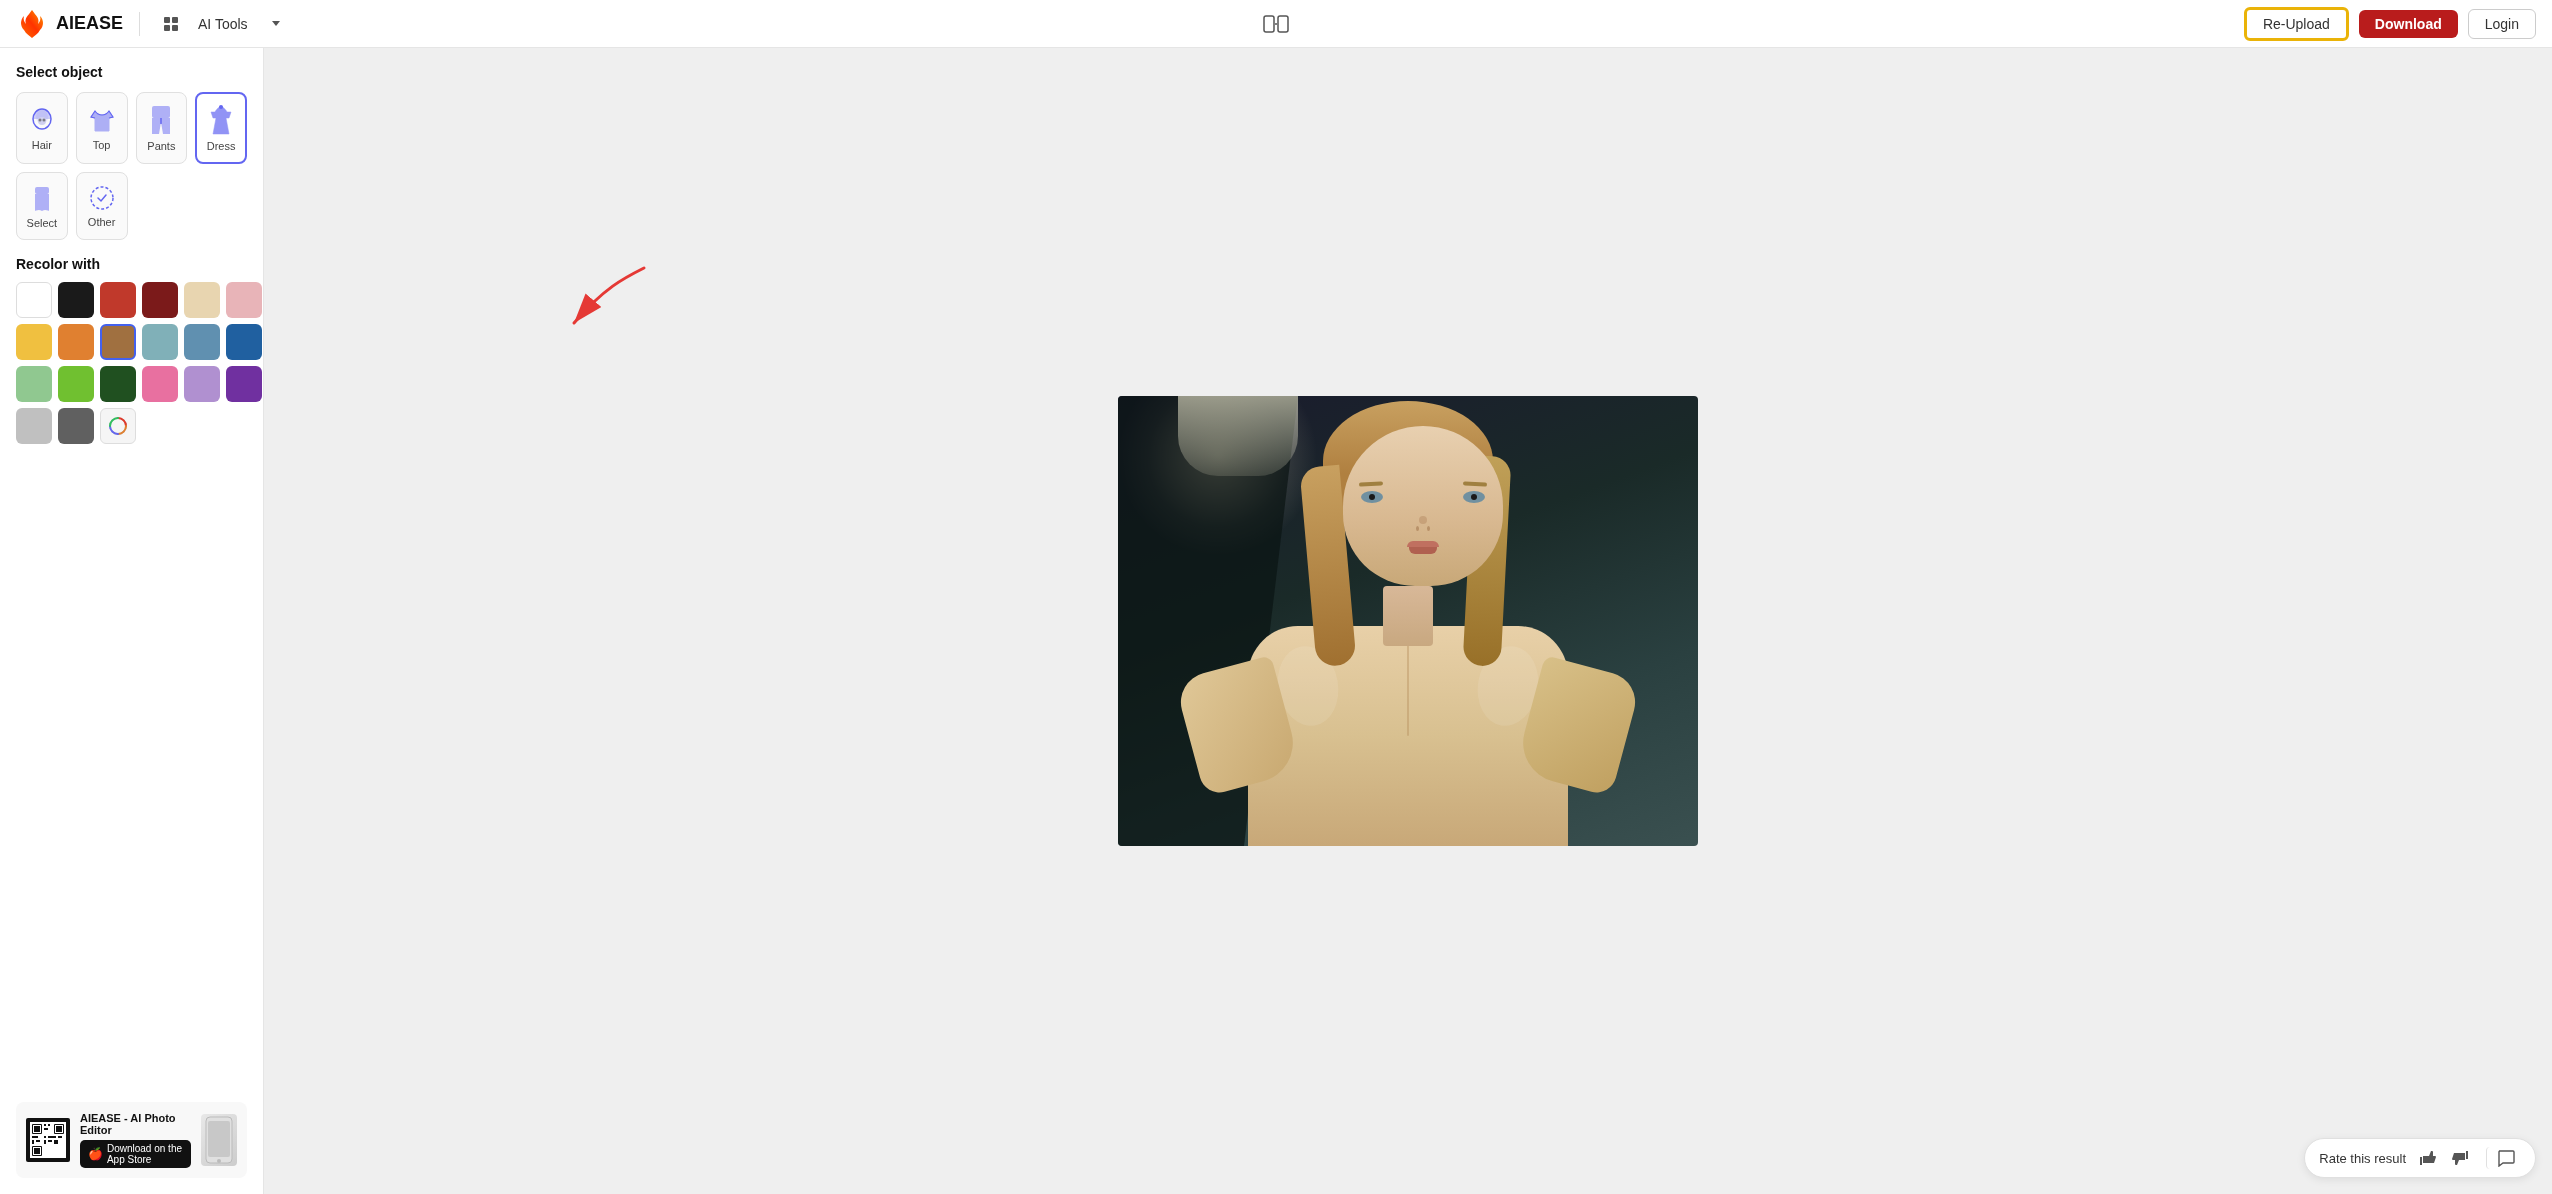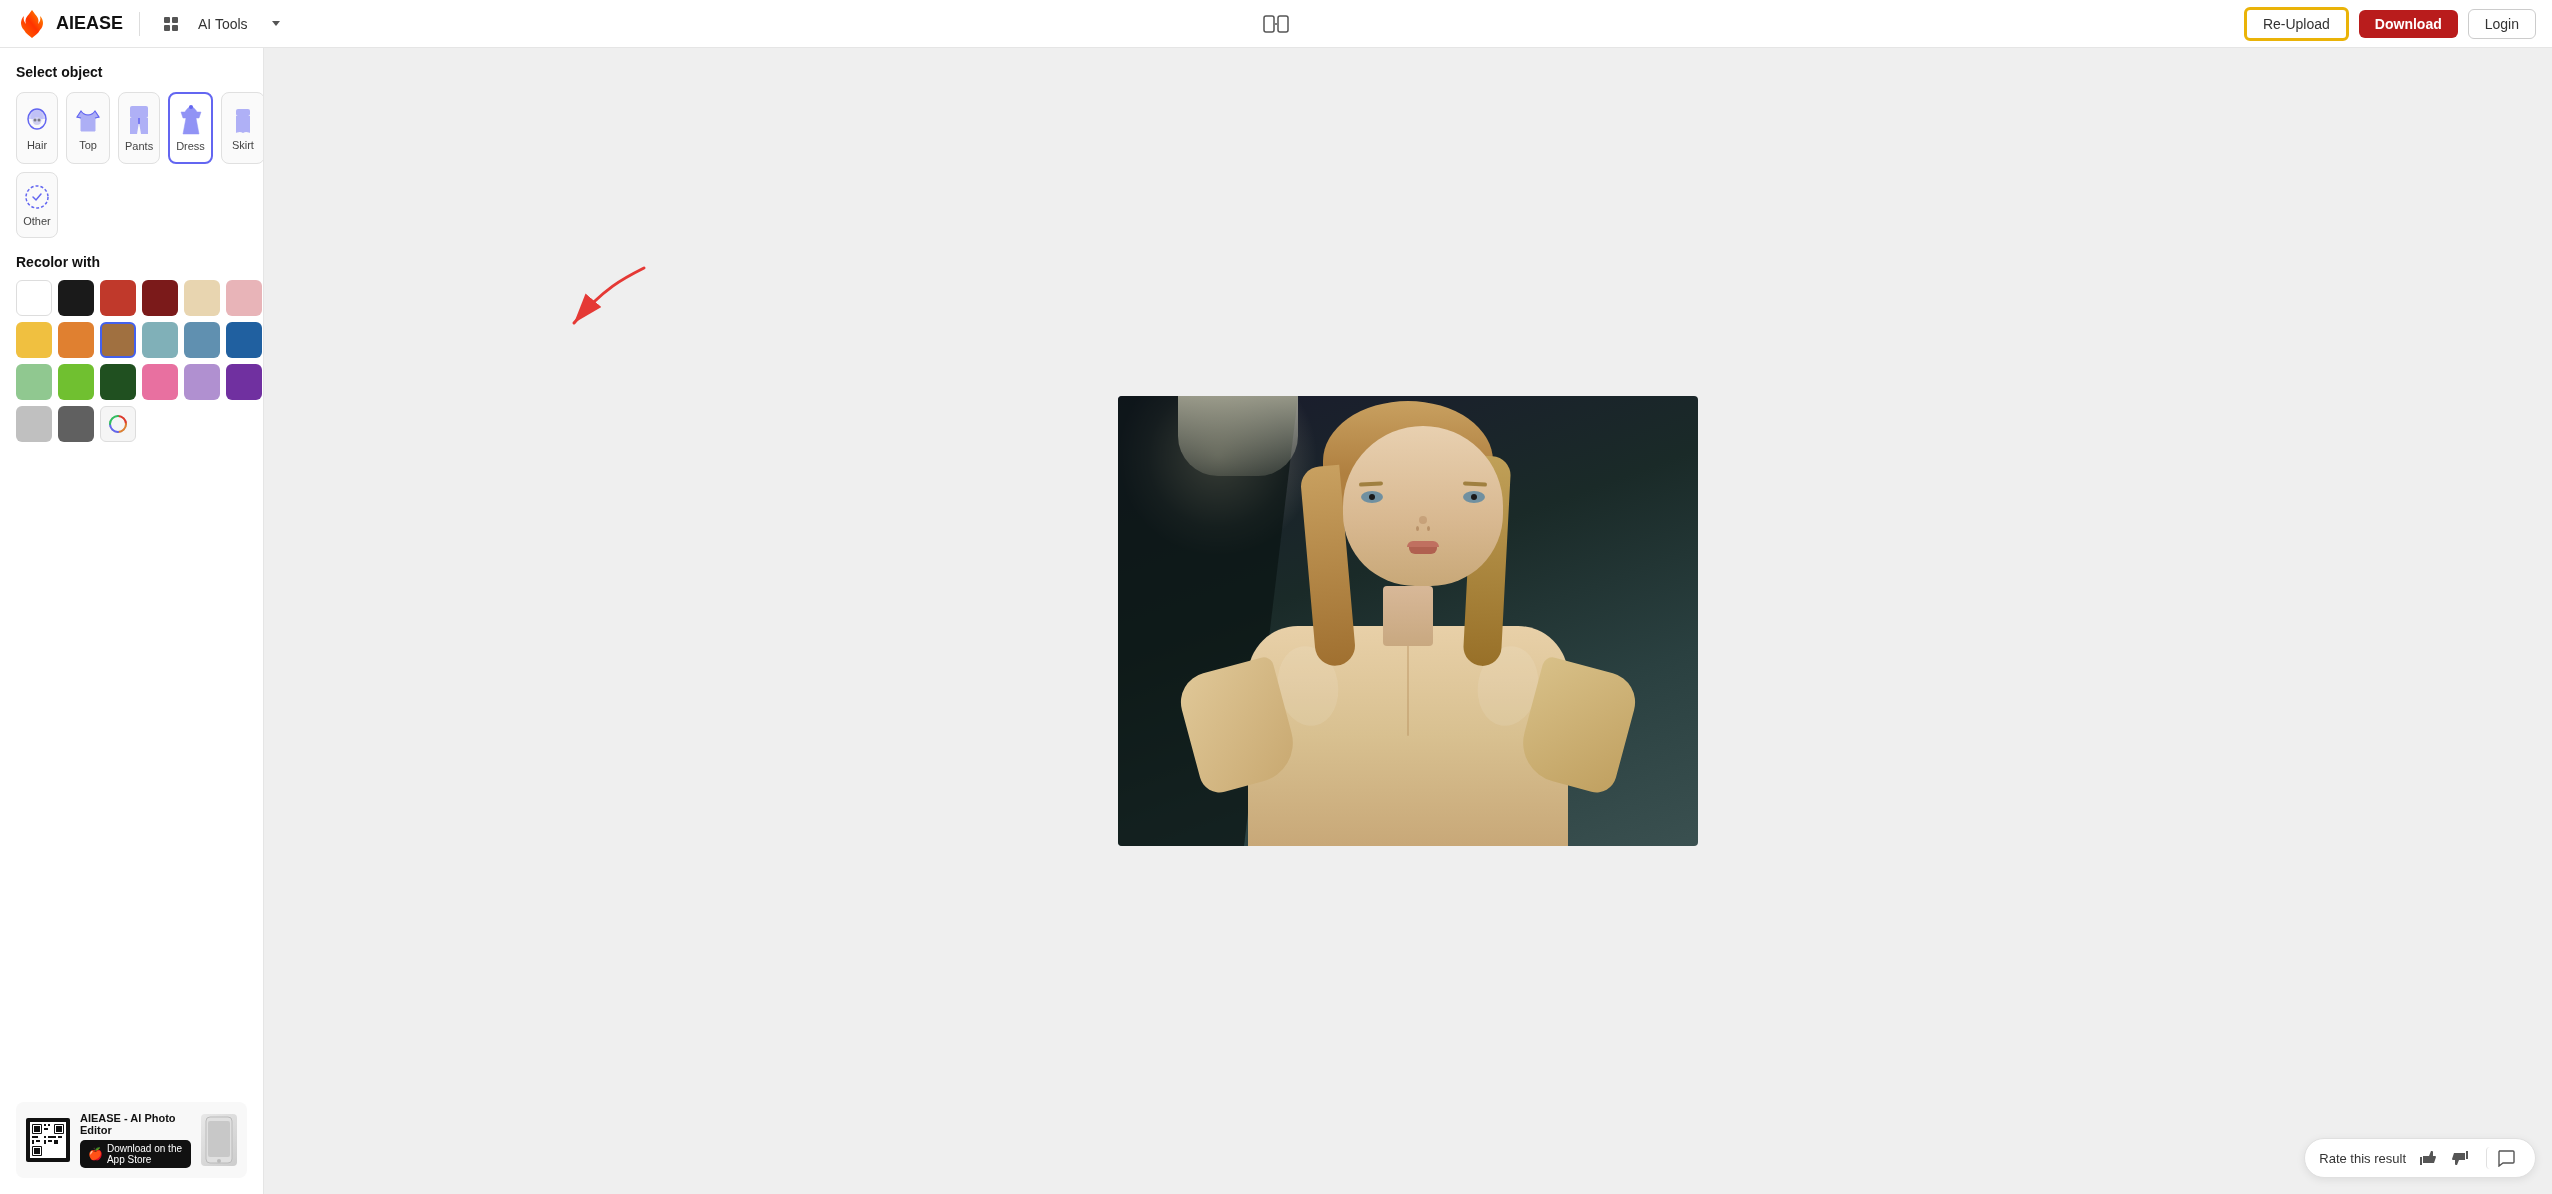--- a/index.html
+++ b/index.html
@@ -129,21 +129,21 @@
     .section-title {
       font-size: 14px;
       font-weight: 600;
       color: #111;
       margin-bottom: 12px;
     }
 
     
     .object-grid {
       display: grid;
-      grid-template-columns: repeat(5, 1fr);
+      grid-template-columns: repeat(4, 1fr);
       gap: 8px;
       margin-bottom: 16px;
     }
     .object-item {
       display: flex;
       flex-direction: column;
       align-items: center;
       justify-content: center;
       padding: 10px 6px;
       border: 1px solid #e0e0e0;
@@ -438,21 +438,21 @@
           <circle cx="14" cy="3" r="2" fill="#6366f1"></circle>
         </svg>
         <span class="object-label">Dress</span>
       </div>
 
       <div class="object-item">
         <svg width="30" height="30" viewBox="0 0 30 30">
           <rect x="8" y="4" width="14" height="7" rx="2" fill="#6366f1" opacity="0.5"></rect>
           <path d="M5 11 L8 11 L8 28 C8 28 12 26 15 28 C18 26 22 28 22 28 L22 11 L25 11 Z" fill="#6366f1" opacity="0.5"></path>
         </svg>
-        <span class="object-label">Skirt</span>
+        <span class="object-label">Select</span>
       </div>
 
       <div class="object-item">
         <svg width="28" height="28" viewBox="0 0 28 28">
           <circle cx="14" cy="14" r="11" fill="none" stroke="#6366f1" stroke-width="1.5" stroke-dasharray="3 2"></circle>
           <path d="M10 14 L13 17 L18 11" stroke="#6366f1" stroke-width="1.5" fill="none" stroke-linecap="round"></path>
         </svg>
         <span class="object-label">Other</span>
       </div>
     </div>

